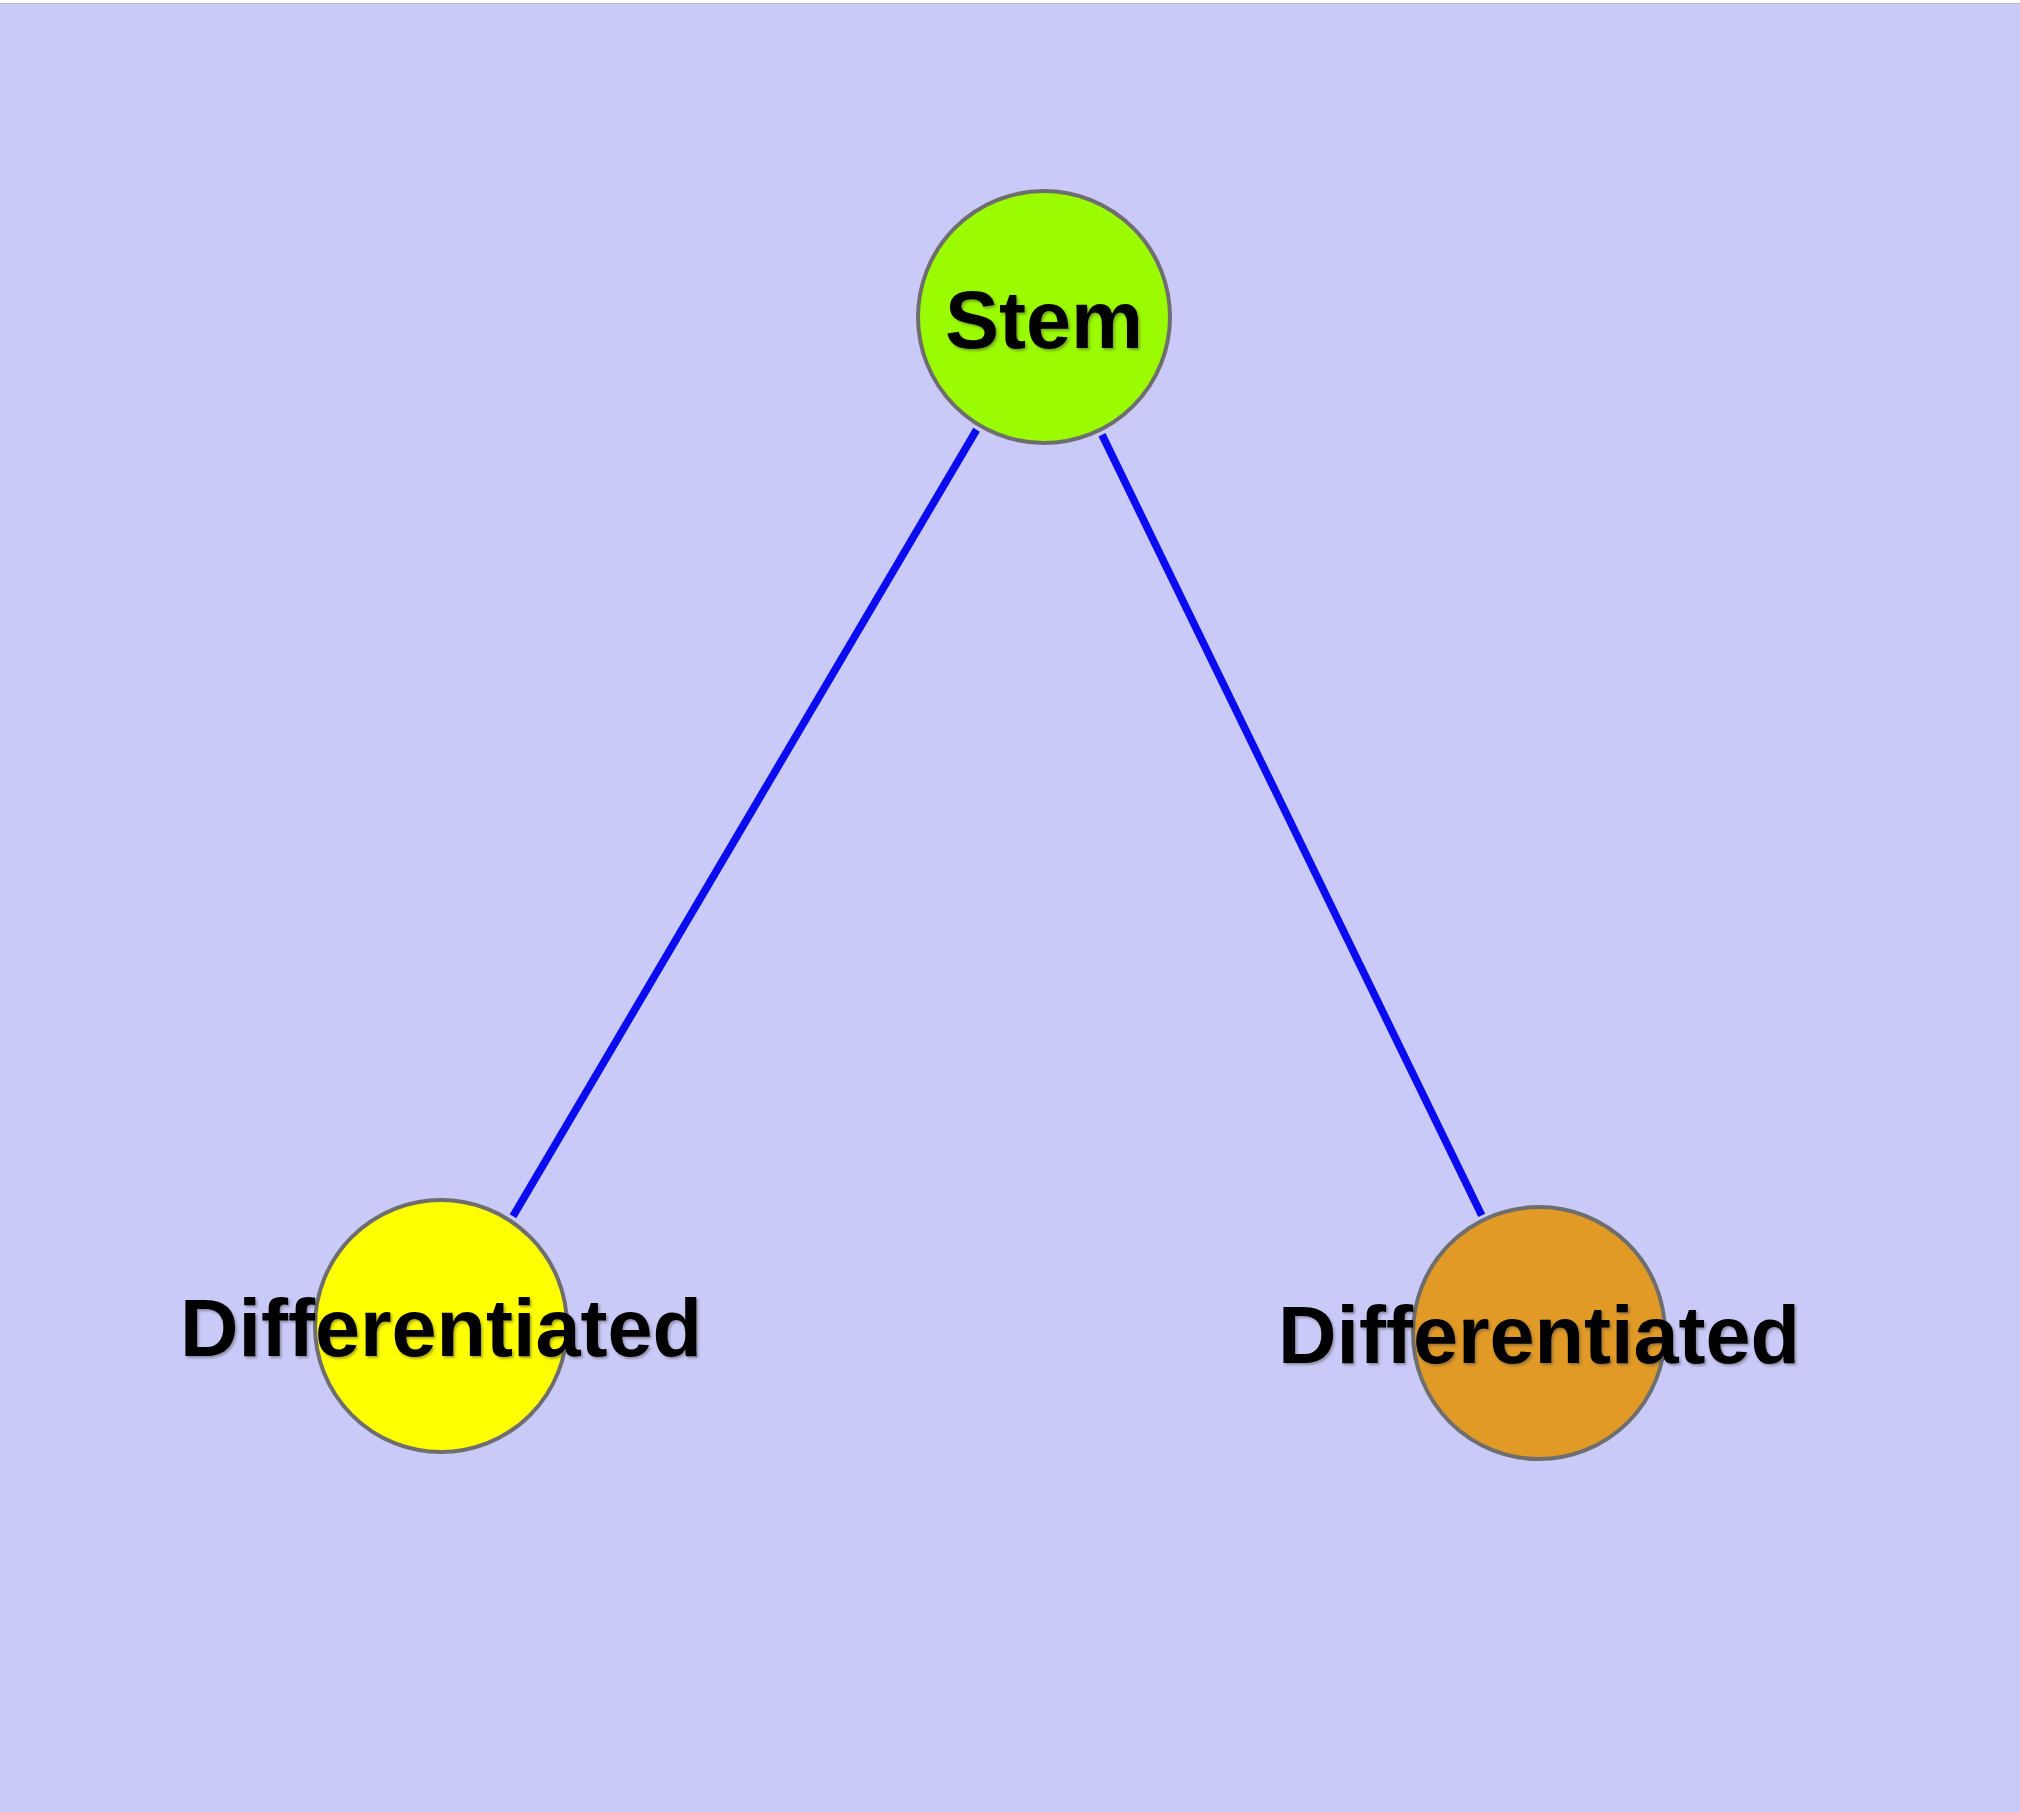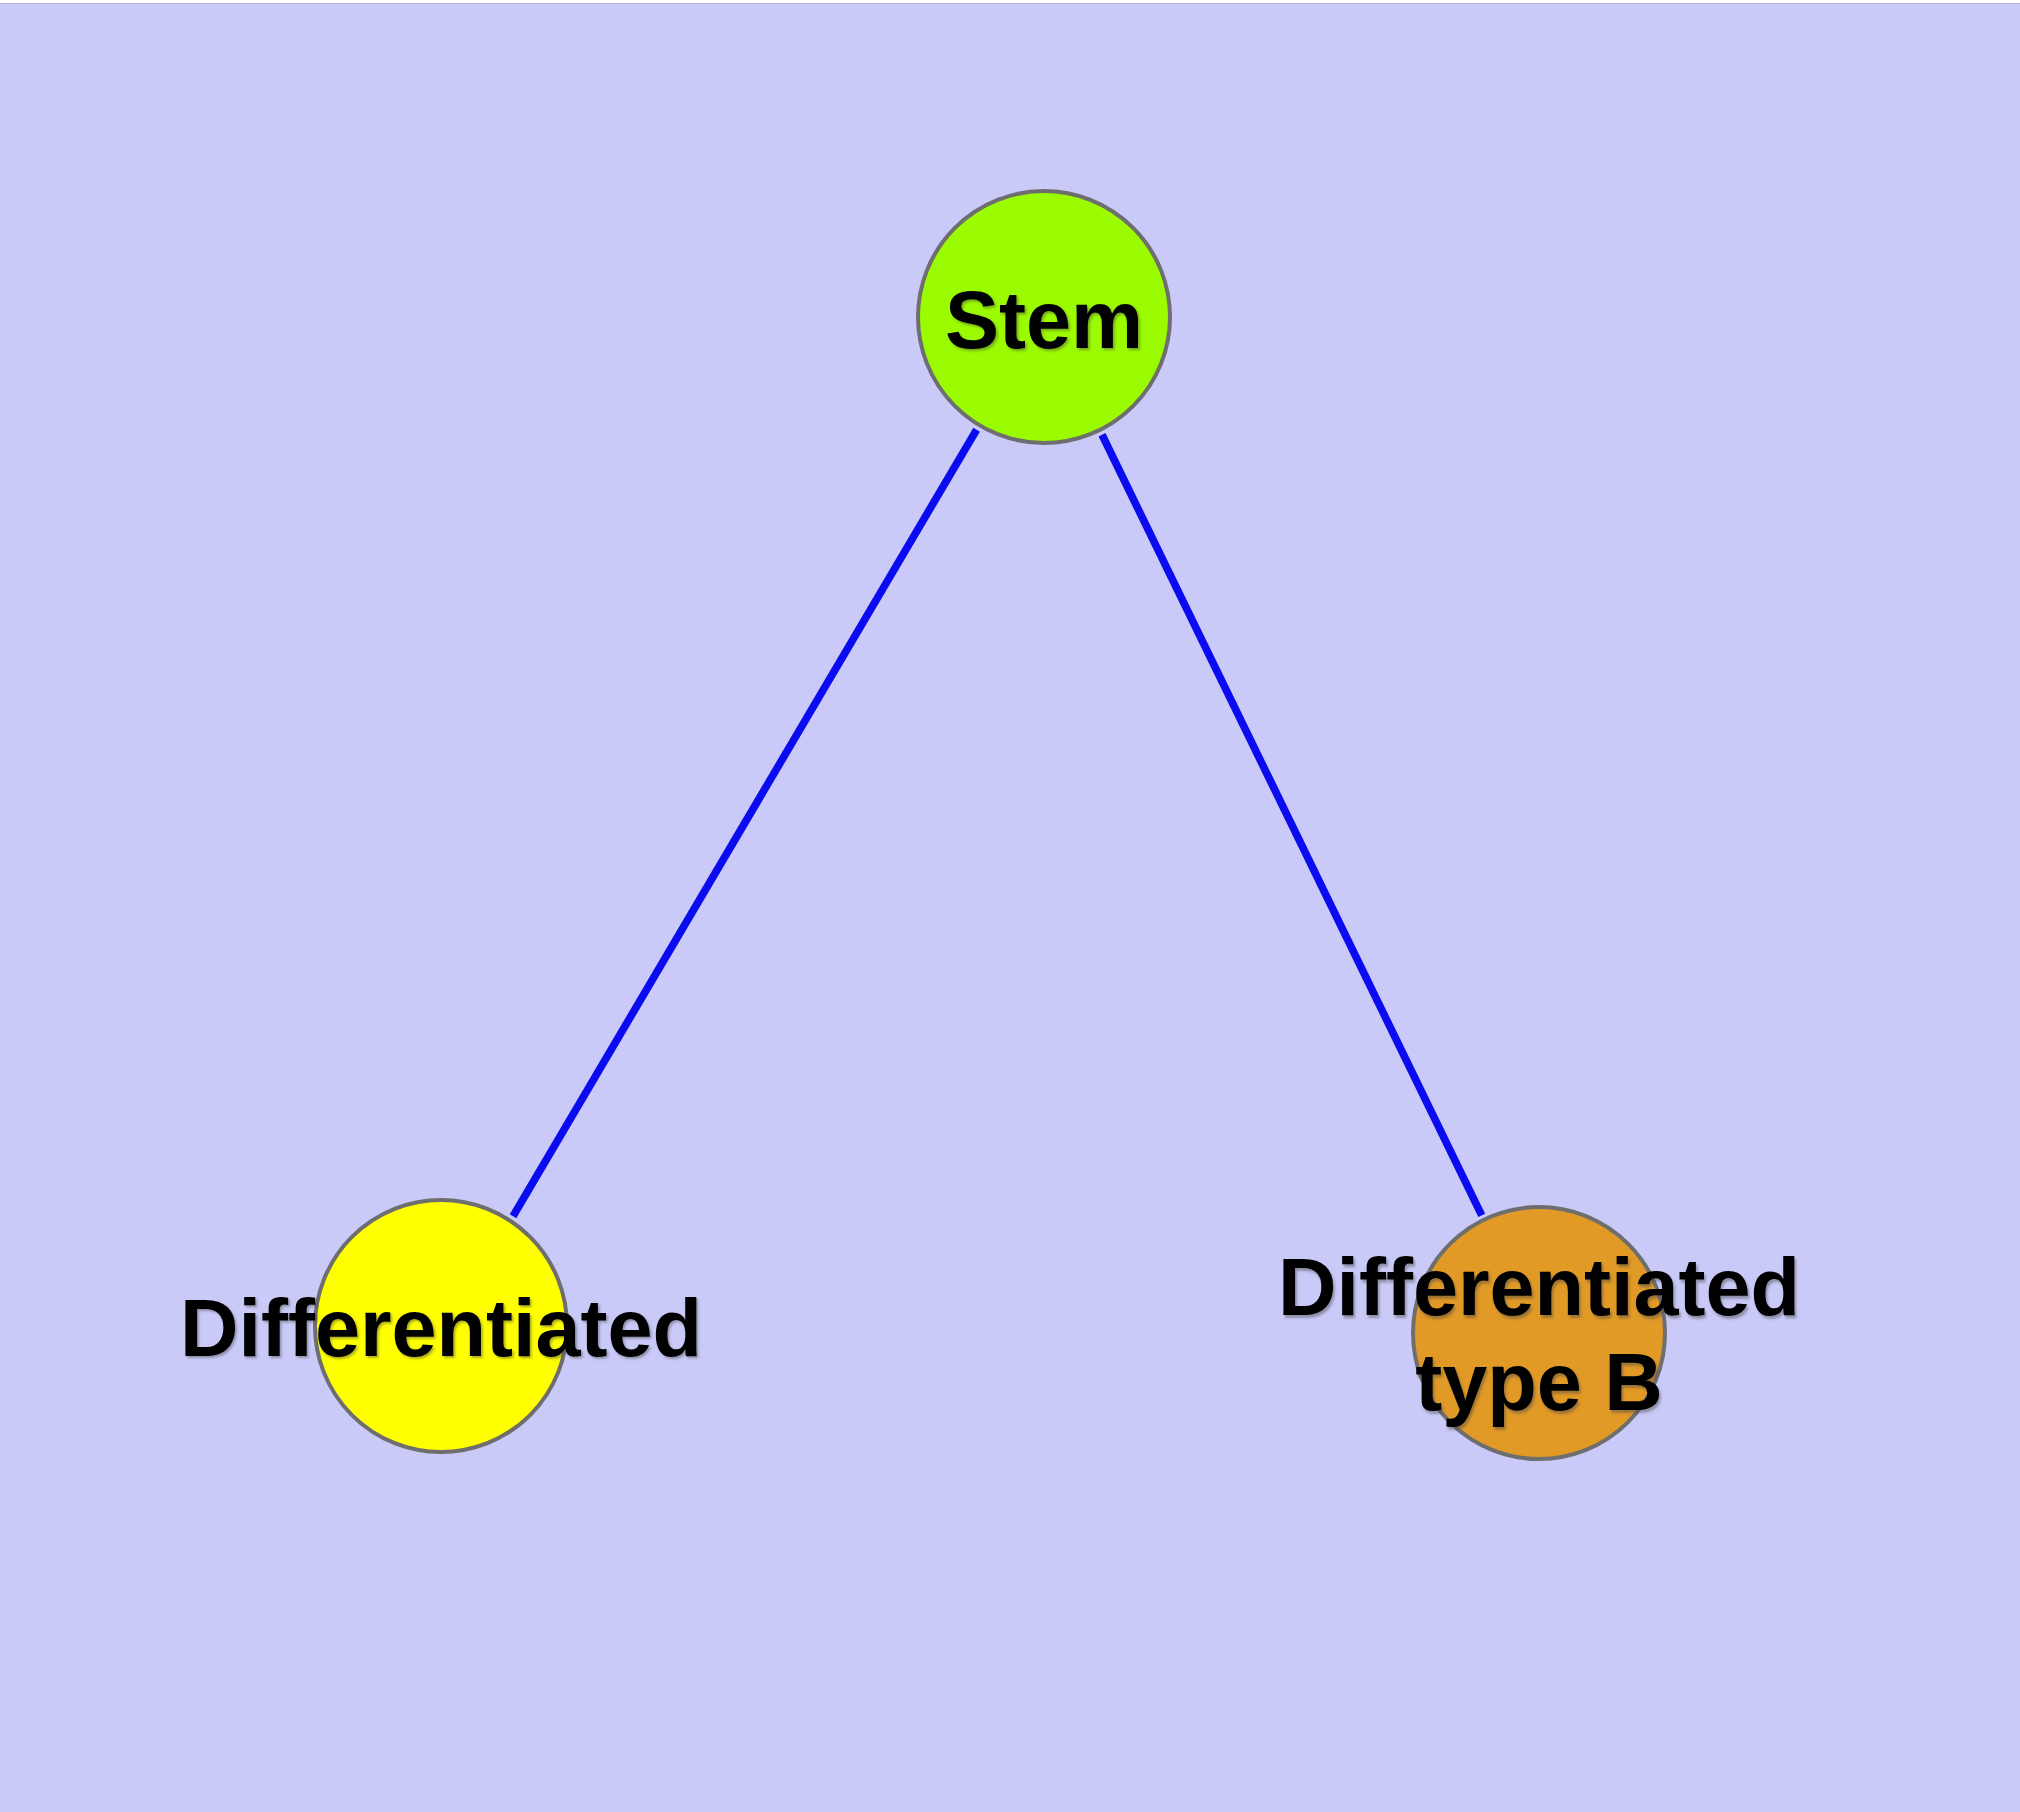--- a/index.html
+++ b/index.html
@@ -82,17 +82,16 @@
   <div class="node-label label-stem">
     <div>Stem</div>
   </div>
 
   <div class="node-label label-type-a">
     <div>Differentiated</div>
   </div>
 
   <div class="node-label label-type-b">
     <div>Differentiated</div>
-    <div>type B</div>
   </div>
 
 </div>
 
 
 </body></html>

